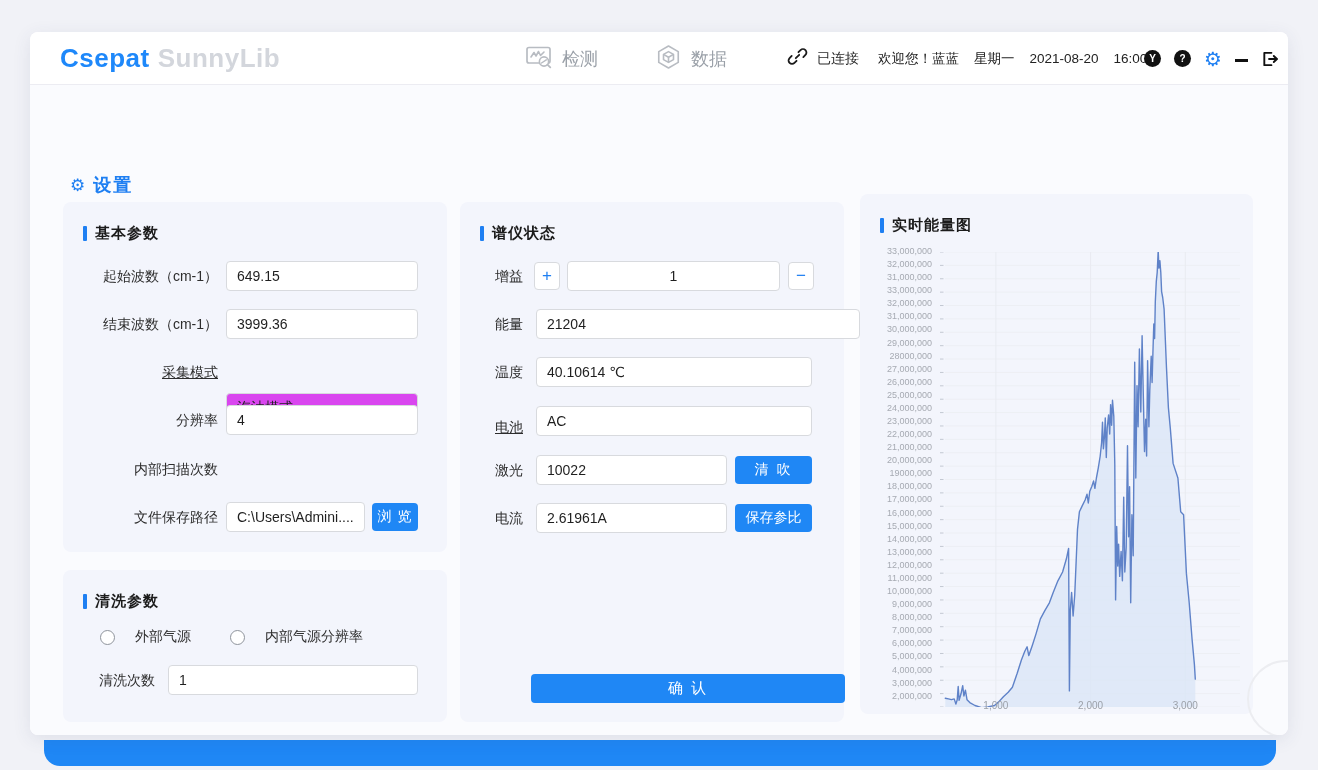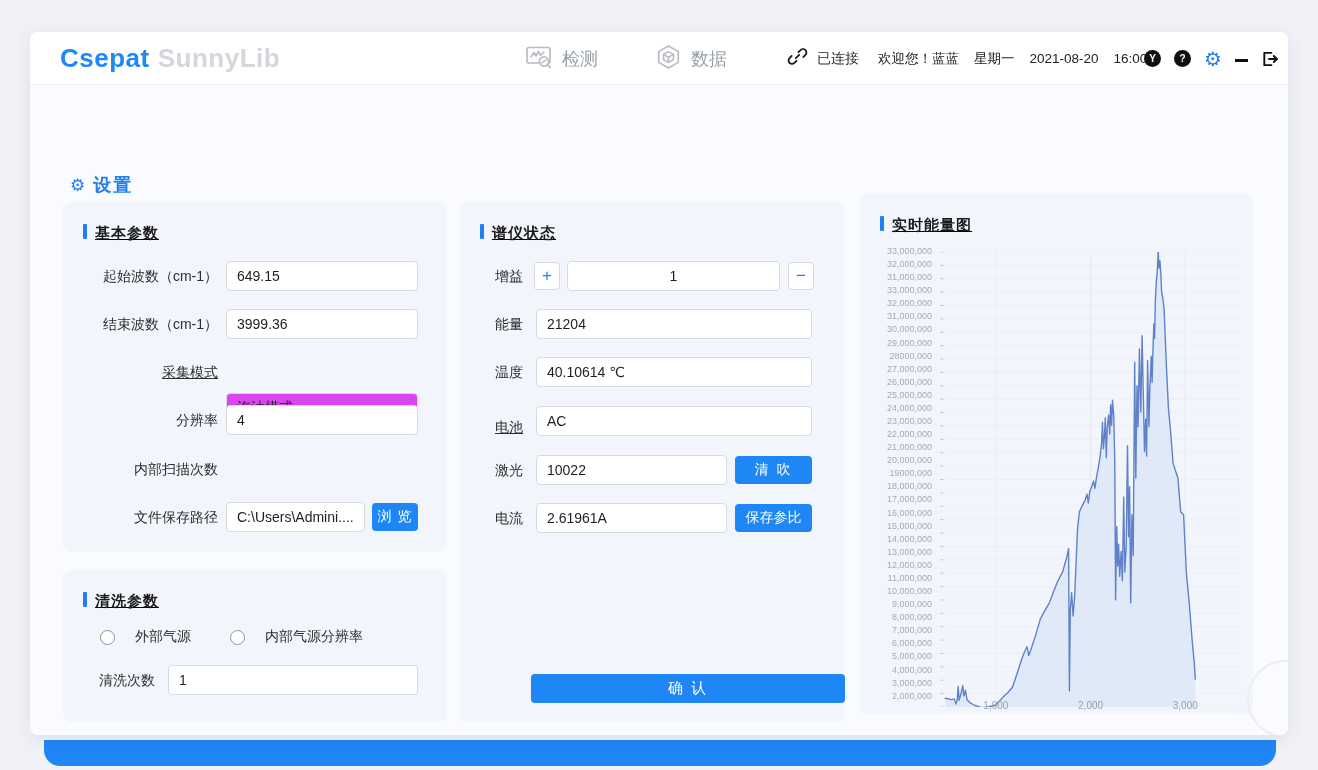--- a/index.html
+++ b/index.html
@@ -33,21 +33,21 @@
   .gear-glyph { font-family:"DejaVu Sans",sans-serif; color:#1e7ff2; font-size:20px; line-height:1; cursor:pointer; }
   .minus-bar { width:13px; height:2.4px; background:#111; margin-top:4px; cursor:pointer; }
 
   
   #content { position:absolute; left:0; top:53px; width:100%; height:650px; background:#fafbfe; }
   #page-title { position:absolute; left:40px; top:88px; display:flex; align-items:center; gap:8px; }
   #page-title .t { color:#1e7ff2; font-size:18px; font-weight:bold; letter-spacing:2px; }
   #page-title .gear-glyph { font-size:17px; }
 
   .panel { position:absolute; background:#f3f5fc; border-radius:8px; }
-  .panel-title { position:absolute; display:flex; gap:8px;text-decoration:underline; }
+  .panel-title { position:absolute; display:flex; align-items:center; gap:8px; }
   .panel-title .bar { width:4px; height:15px; background:#1e7ff2; border-radius:1px; }
   .panel-title .txt { font-size:15px; font-weight:bold; color:#1b1b1b; letter-spacing:1px; }
   .flabel { position:absolute; font-size:14px; color:#2d2d2d; text-align:right; white-space:nowrap; }
   .tinput { position:absolute; height:30px; background:#fff; border:1px solid #d8dade; border-radius:4px;
     font-size:14px; color:#1f1f1f; padding:0 10px; font-family:"Liberation Sans","DejaVu Sans",sans-serif; }
   .select-box { position:absolute; height:30px; background:#d946ef; border:1px solid #d8dade; border-radius:4px;
     font-size:14px; color:#1f1f1f; padding:0 10px; display:flex; align-items:center; cursor:pointer;margin-top:36px; }
   .caret { position:absolute; right:10px; top:13px; width:0; height:0;
     border-left:4.5px solid transparent; border-right:4.5px solid transparent; border-top:5px solid #4a4a4a; }
 
@@ -200,21 +200,21 @@
           <span class="bar"></span>
           <span class="txt">谱仪状态</span>
         </div>
 
         <div class="flabel" style="right:321px; top:66px;">增益</div>
         <button class="stepper" style="left:74px; top:60px;">+</button>
         <input class="tinput" style="left: 107px; top: 59px; width: 213px; text-align: center;" value="1">
         <button class="stepper" style="left:328px; top:60px;">−</button>
 
         <div class="flabel" style="right:321px; top:114px;">能量</div>
-        <input class="tinput" style="left: 76px; top: 107px; width: 276px;" value="21204">
+        <input class="tinput" style="left: 76px; top: 107px; width: 324px;" value="21204">
 
         <div class="flabel" style="right:321px; top:162px;">温度</div>
         <input class="tinput" style="left: 76px; top: 155px; width: 276px;" value="40.10614 ℃">
 
         <div class="flabel" style="right:321px; top:217px;text-decoration:underline;">电池</div>
         <input class="tinput" style="left: 76px; top: 204px; width: 276px;" value="AC">
 
         <div class="flabel" style="right:321px; top:260px;">激光</div>
         <input class="tinput" style="left: 76px; top: 253px; width: 191px;" value="10022">
         <button class="btn-blue" style="left:275px; top:254px; width:77px; height:28px;">清 吹</button>

